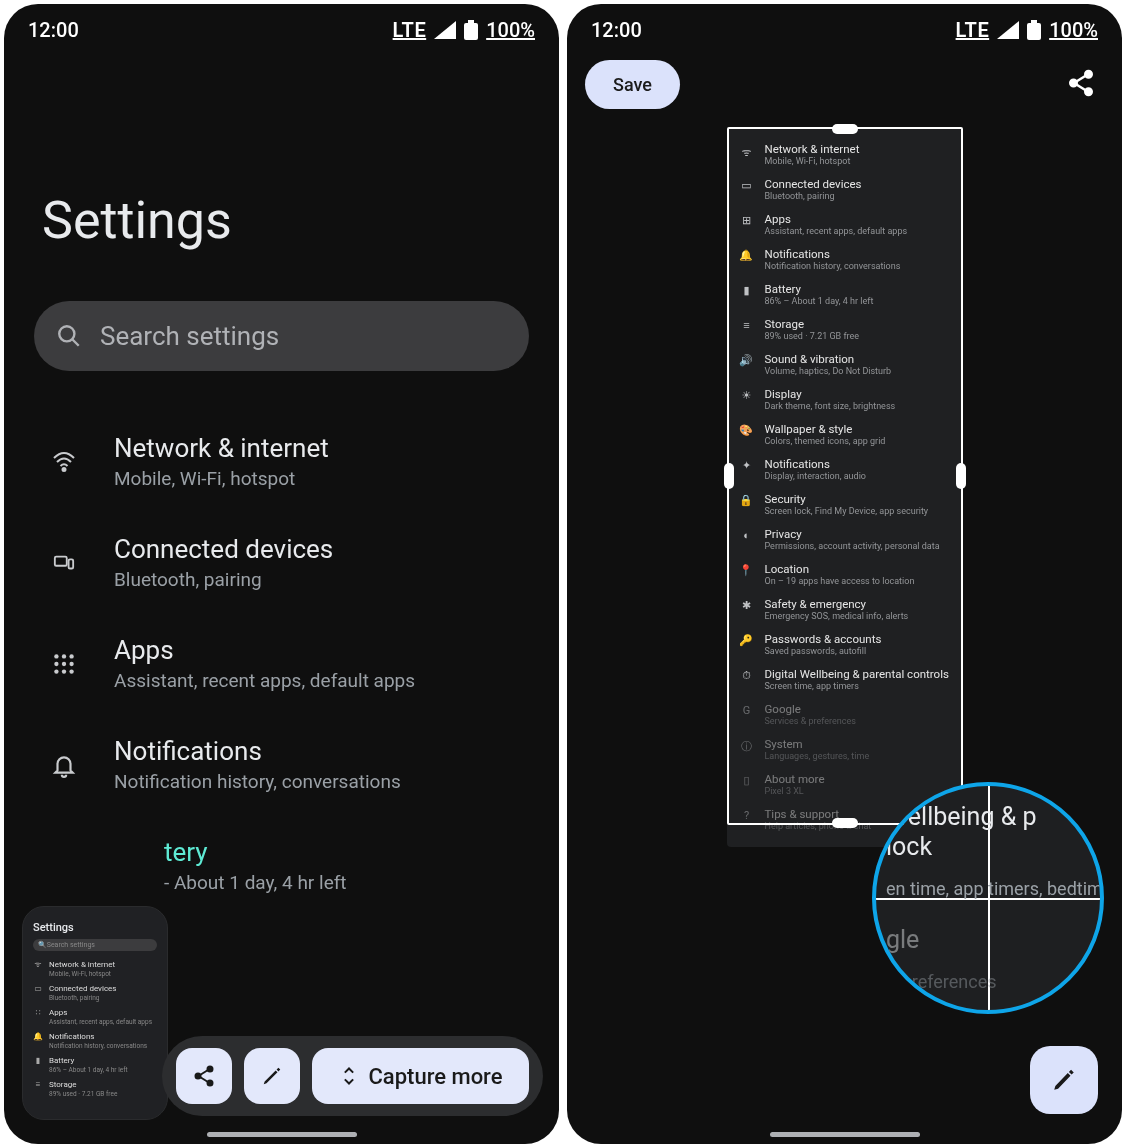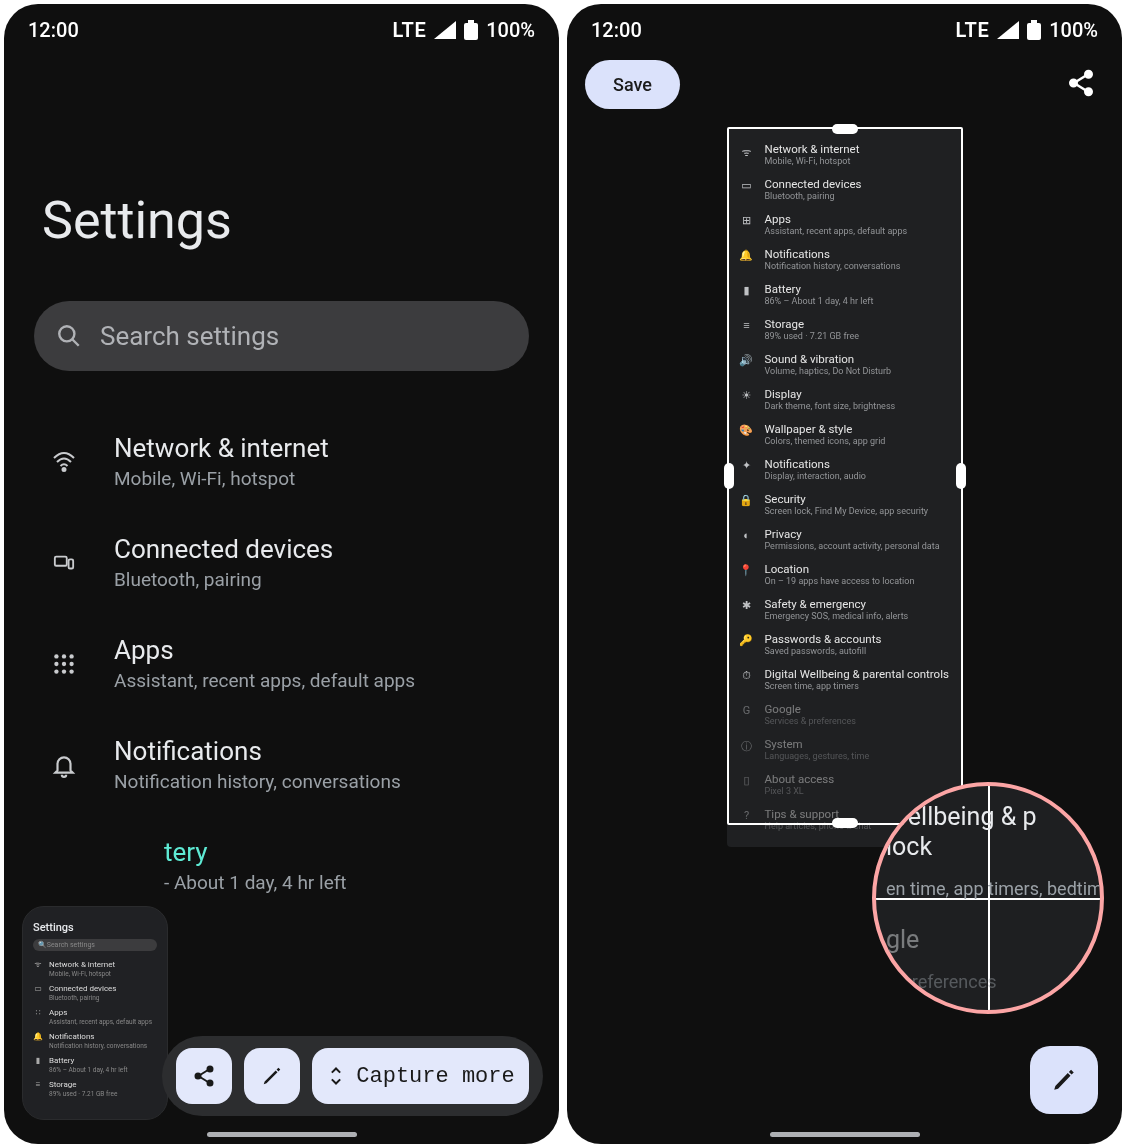--- a/index.html
+++ b/index.html
@@ -22,21 +22,21 @@
   
   .statusbar {
     display: flex;
     justify-content: space-between;
     align-items: flex-start;
     padding: 14px 24px 8px;
     font-size: 20px;
     font-weight: 500;
     color: #fff;
   }
-  .statusbar .right { display: flex; align-items: center; gap: 8px; }
+  .statusbar .right { display: flex; align-items: center; gap: 8px; text-decoration: underline; }
   .statusbar .lte { font-weight: 600; letter-spacing: .5px; }
   .statusbar svg { display: block; }
 
   
   .p1-title {
     font-size: 52px;
     font-weight: 400;
     color: #e8eaed;
     padding: 140px 0 50px 38px;
   }
@@ -85,21 +85,20 @@
   .actionbar {
     position: absolute;
     left: 158px; right: 16px; bottom: 28px;
     height: 80px;
     background: #2c2d2f;
     border-radius: 40px;
     display: flex;
     align-items: center;
     gap: 12px;
     padding: 0 14px;
-    font-family: Liberation Mono, monospace;
   }
   .pillbtn {
     background: #e3e8fb;
     color: #1a1a1a;
     border-radius: 16px;
     height: 56px;
     min-width: 56px;
     display: flex;
     align-items: center; justify-content: center;
     font-size: 22px;
@@ -163,21 +162,21 @@
   .handle.top{top:-5px;left:50%;transform:translateX(-50%);width:26px;height:10px;}
   .handle.bot{bottom:-5px;left:50%;transform:translateX(-50%);width:26px;height:10px;}
   .handle.l{left:-5px;top:50%;transform:translateY(-50%);width:10px;height:26px;}
   .handle.r{right:-5px;top:50%;transform:translateY(-50%);width:10px;height:26px;}
 
   
   .loupe {
     position:absolute;
     right: 18px; bottom: 130px;
     width: 232px; height: 232px;
-    border: 4px solid #fca5a5;
+    border: 4px solid #0ea5e9;
     border-radius: 50%;
     overflow: hidden;
     background: #1e1f21;
   }
   .loupe .cross-h{position:absolute;left:0;right:0;top:50%;height:1.5px;background:#fff;}
   .loupe .cross-v{position:absolute;top:0;bottom:0;left:50%;width:1.5px;background:#fff;}
   .loupe .lc { position:relative; padding:16px 10px; }
   .loupe .ll1{font-size:25px;color:#e8eaed;line-height:30px;white-space:nowrap;}
   .loupe .ll2{font-size:18px;color:#9aa0a6;margin-top:16px;white-space:nowrap;}
   .loupe .sep{height:26px;}
@@ -528,21 +527,21 @@
         <div class="frow" style="opacity: 0.45;">
           <div class="fic">ⓘ</div>
           <div class="ftx">
             <div class="ft">System</div>
             <div class="fs">Languages, gestures, time</div>
           </div>
         </div>
         <div class="frow" style="opacity: 0.45;">
           <div class="fic">▯</div>
           <div class="ftx">
-            <div class="ft">About access</div>
+            <div class="ft">About more</div>
             <div class="fs">Pixel 3 XL</div>
           </div>
         </div>
         <div class="frow" style="opacity: 0.45;">
           <div class="fic">?</div>
           <div class="ftx">
             <div class="ft">Tips &amp; support</div>
             <div class="fs">Help articles, phone &amp; chat</div>
           </div>
         </div>

